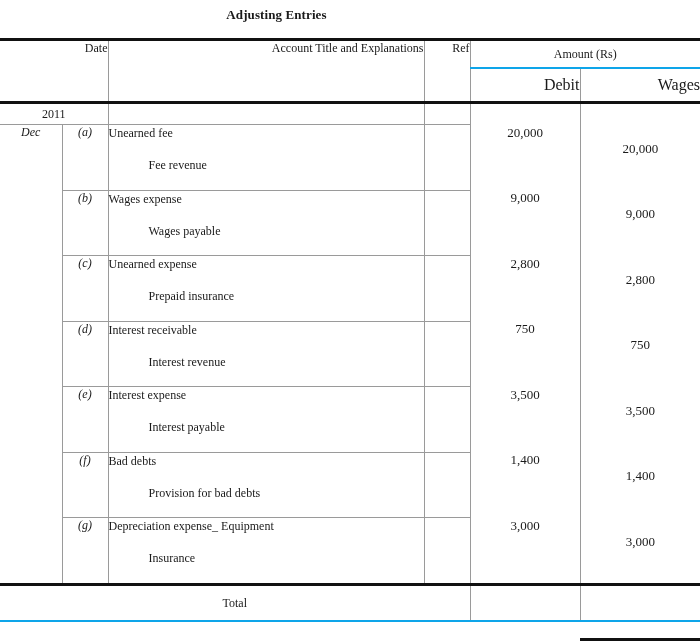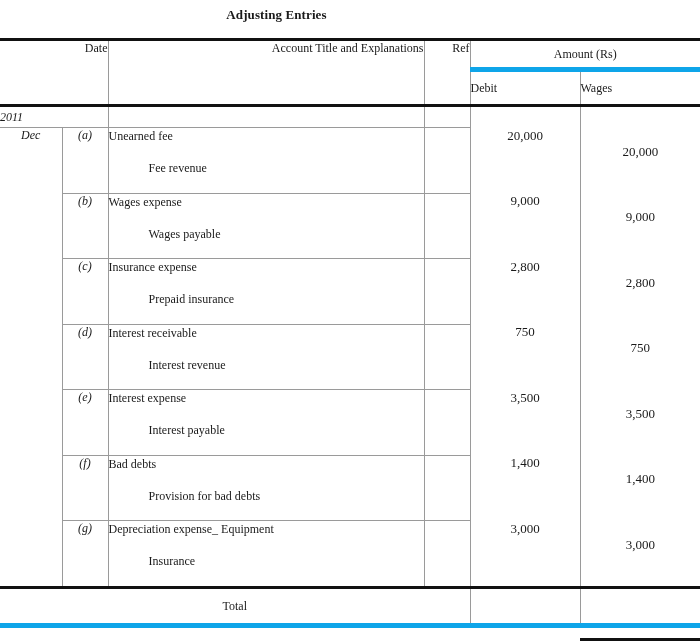--- a/index.html
+++ b/index.html
@@ -46,21 +46,21 @@
   }
   .journal td, .journal th {
     padding: 0;
     vertical-align: top;
     font-weight: normal;
   }
 
   
   .rule-thick  { border-top: 3px solid #111111; }
   .rule-thin   { border-top: 1px solid #9a9a9a; margin-top: 48px; }
-  .rule-thin-b { border-bottom: 5px solid #0ea5e9; }
+  .rule-thin-b { border-bottom: 2px solid #0ea5e9; }
 
   .vl-left  { border-left: 1px solid #9a9a9a; }
 
   
   .hdr-cell {
     text-align: right;
     font-weight: bold;
     font-size: 12px;
   }
   .hdr-date {
@@ -74,33 +74,32 @@
     vertical-align: middle;
   }
   .hdr-amount {
     text-align: center;
     font-weight: bold;
     font-size: 12px;
     height: 26px;
     line-height: 26px;
   }
   .hdr-dc {
-    text-align: left;
-    font-weight: bold;
-    font-size: 12px;
+    text-align: right;
+    font-weight: bold;
+    font-size: 16px;
     height: 32px;
     line-height: 32px;
   }
 
   
   .year-cell {
-    font-style: italic;
-    font-weight: bold;
-    font-size: 12px;
-    text-align: left;
+    font-weight: bold;
+    font-size: 12px;
+    text-align: center;
     height: 20px;
     line-height: 20px;
   }
   .month-cell {
     font-style: italic;
     font-weight: bold;
     font-size: 12px;
     text-align: center;
     padding-top: 5px;
   }
@@ -218,21 +217,21 @@
           <div>9,000</div>
         </td>
         <td class="amt-cell vl-left">
           <div class="amt-credit-line">9,000</div>
         </td>
       </tr>
 
       <tr class="entry-row">
         <td class="letter-cell rule-thin vl-left">(c)</td>
         <td class="acct-cell rule-thin vl-left">
-          <div>Insurance expense</div>
+          <div>Unearned expense</div>
           <div class="acct-credit-line">Prepaid insurance</div>
         </td>
         <td class="rule-thin vl-left"></td>
         <td class="amt-cell vl-left">
           <div>2,800</div>
         </td>
         <td class="amt-cell vl-left">
           <div class="amt-credit-line">2,800</div>
         </td>
       </tr>

